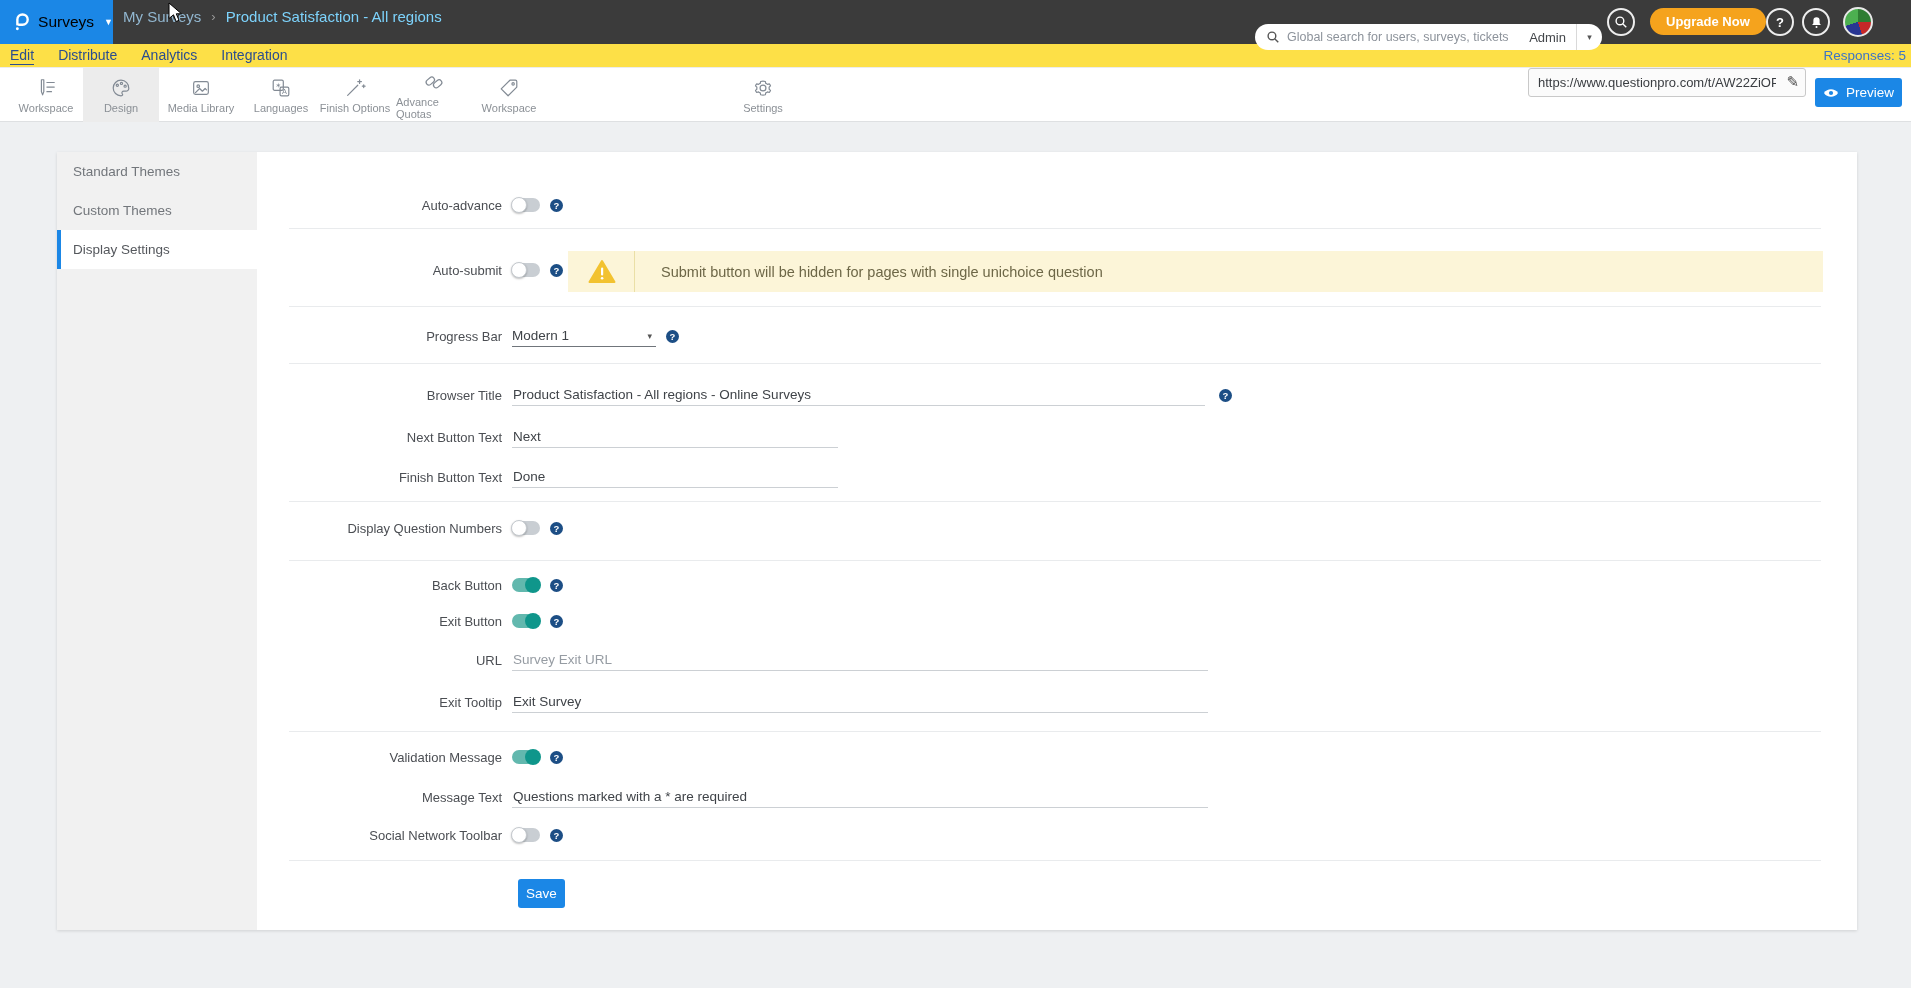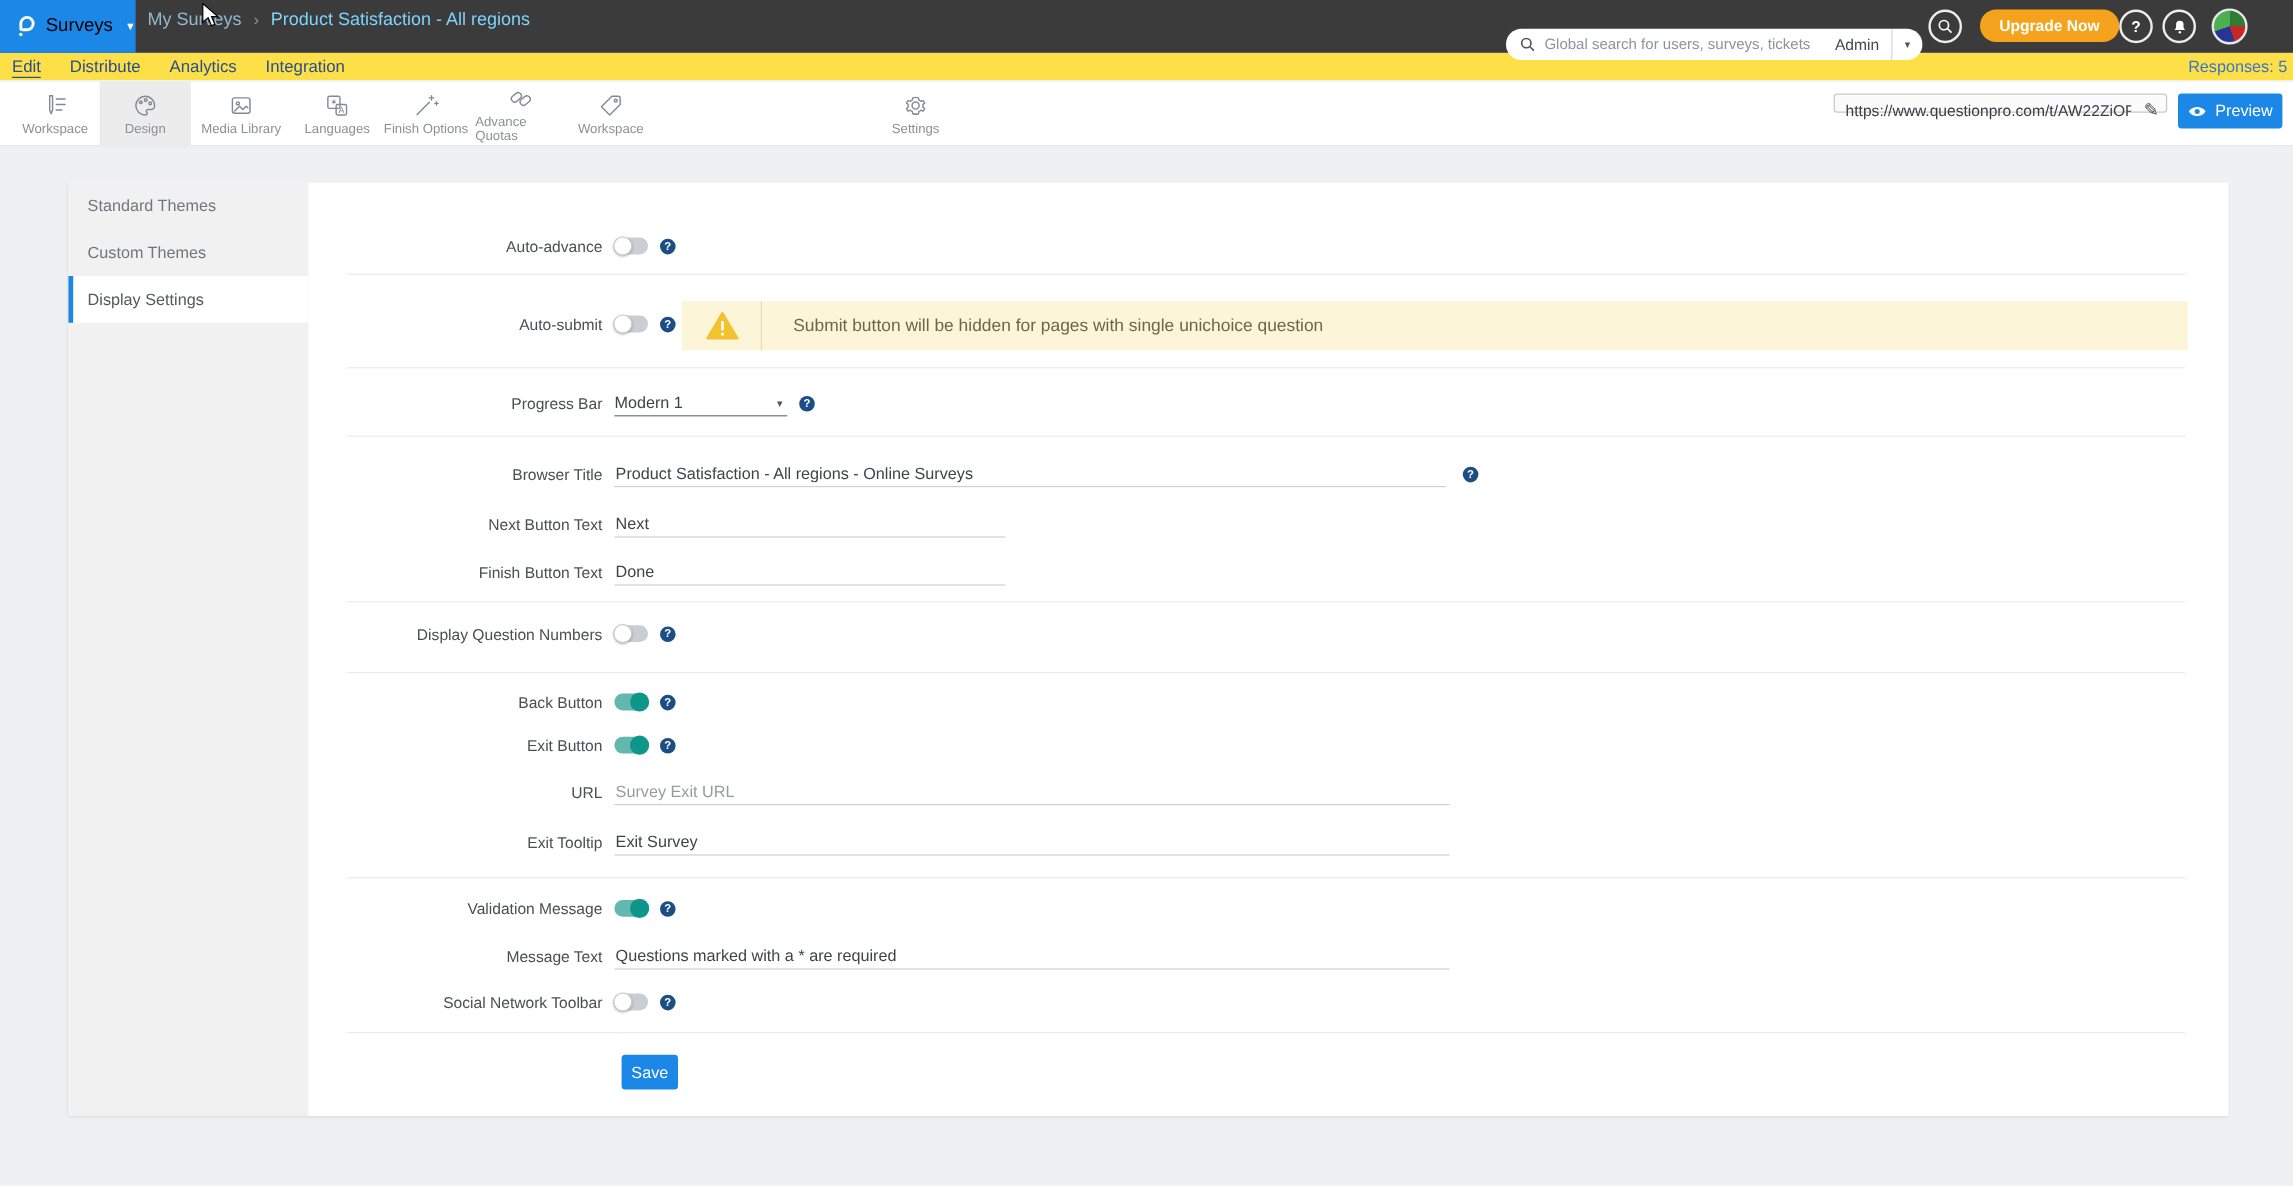--- a/index.html
+++ b/index.html
@@ -35,21 +35,21 @@
   .nav-item.active { border-bottom:1px solid #2b4d8e; }
   .responses { position:absolute; right:5px; top:0; height:23px; display:flex; align-items:center; font-size:13.5px; color:#3d74c6; }
 
   
   .toolbar { position:absolute; left:0; top:67px; width:1911px; height:55px; background:#fff; border-top:1px solid #ececec; border-bottom:1px solid #dee0e2; }
   .tool-item { position:absolute; top:0; width:76px; height:54px; display:flex; flex-direction:column; align-items:center; justify-content:center; gap:3px; cursor:pointer; }
   .tool-item.active { background:#ececec; }
   .tool-label { font-size:11px; color:#8b9096; }
   .tool-item svg { stroke:#828a94; fill:none; stroke-width:1.3; stroke-linecap:round; stroke-linejoin:round; }
 
-  .url-box { position:absolute; left:1528px; top:10px; width:278px; height:16px; background:#fbfbfb; border:1px solid #c9c9c9; border-radius:3px; }
+  .url-box { position:absolute; left:1528px; top:0; width:278px; height:29px; background:#fbfbfb; border:1px solid #c9c9c9; border-radius:3px; }
   .url-text { position:absolute; left:9px; top:0; width:238px; height:27px; line-height:27px; font-size:13px; color:#3a3d41; white-space:nowrap; overflow:hidden; }
   .url-pencil { position:absolute; right:6px; top:4px; font-size:15px; color:#4a4a4a; cursor:pointer; }
   .preview-btn { position:absolute; left:1815px; top:10px; width:87px; height:29px; background:#1b87e6; border-radius:3px; display:flex; align-items:center; justify-content:center; gap:7px; color:#fff; font-size:13.5px; cursor:pointer; }
 
   
   .card { position:absolute; left:57px; top:152px; width:1800px; height:778px; background:#fff; box-shadow:0 1px 3px rgba(0,0,0,.13); }
   .sidebar { position:absolute; left:0; top:0; width:200px; height:778px; background:#f1f1f1; }
   .side-item { height:39px; line-height:39px; padding-left:16px; font-size:13.5px; color:#72767b; cursor:pointer; }
   .side-item.active { background:#fff; border-left:4px solid #1b87e6; padding-left:12px; color:#55585d; }
 

